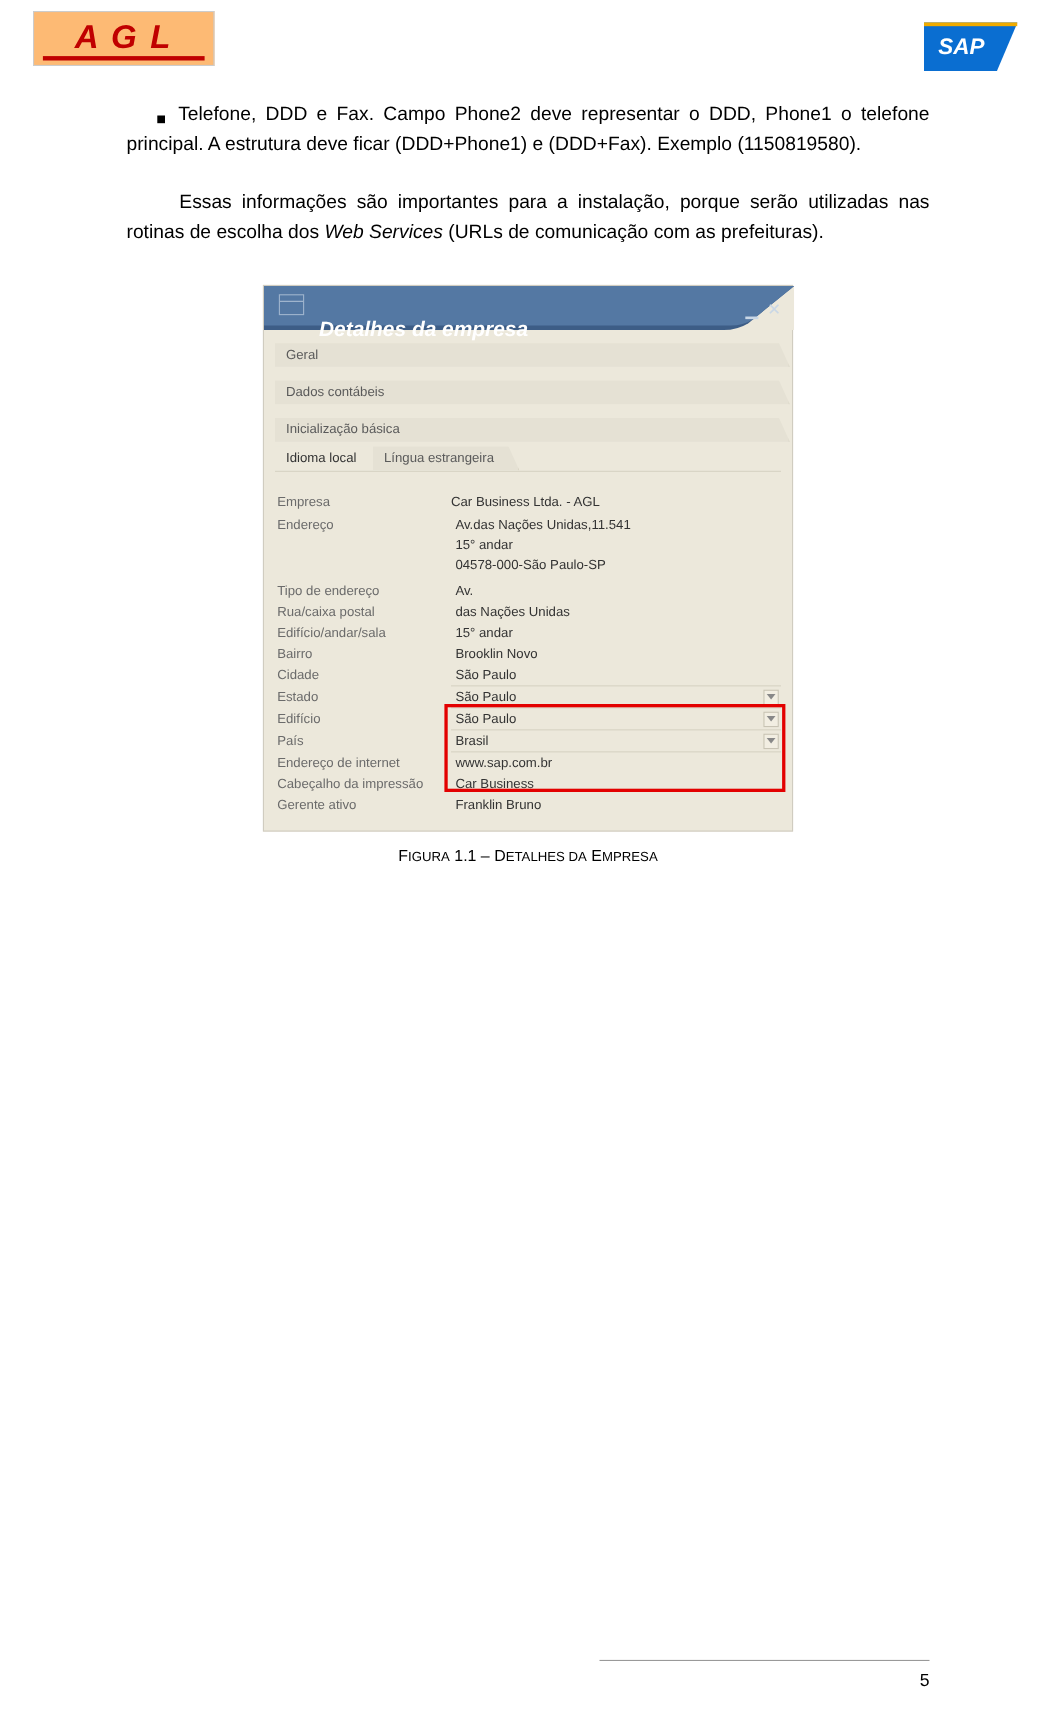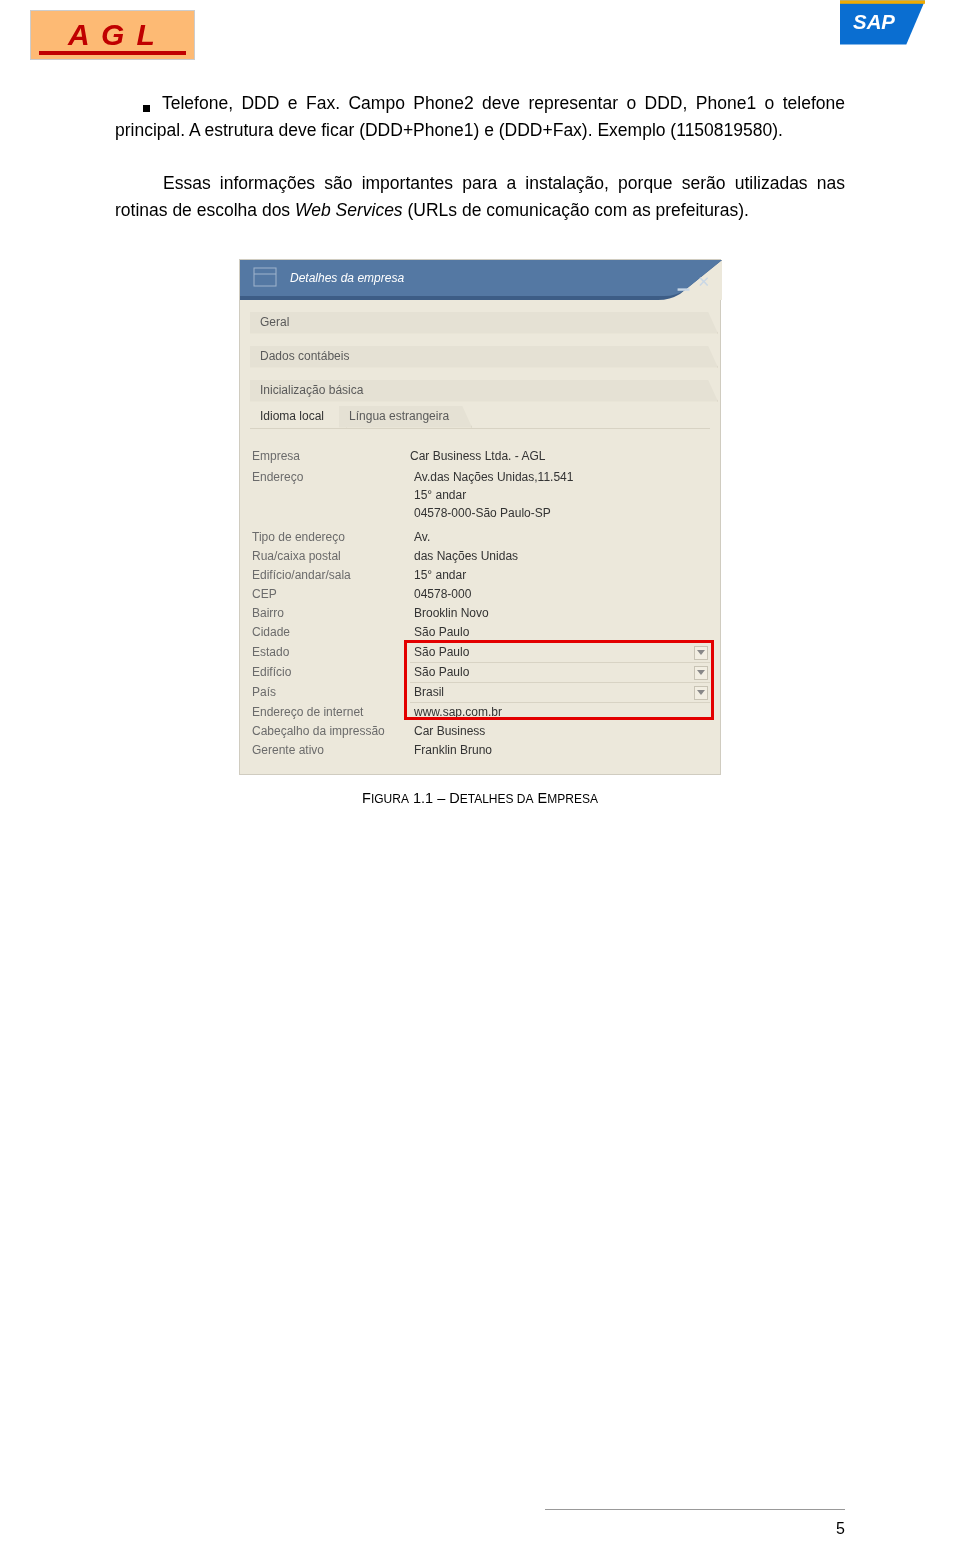--- a/index.html
+++ b/index.html
@@ -43,21 +43,21 @@
     position: absolute;
     bottom: 4px;
     left: 8px;
     right: 8px;
     height: 4px;
     background: #C00000;
   }
   .logo-sap {
     position: absolute;
     right: 35px;
-    top: 0;
+    top: 20px;
     width: 85px;
     height: 45px;
   }
   .logo-sap svg { width: 100%; height: 100%; }
 
   
   .content {
     padding: 20px 115px 0 115px;
     font-size: 17.5px;
     line-height: 1.55;
@@ -112,24 +112,24 @@
     background: #fff;
   }
   .panel-titlebar svg {
     position: absolute;
     left: 0; top: 0;
     width: 482px; height: 40px;
   }
   .panel-title-text {
     position: absolute;
     left: 50px;
-    top: 9px;
+    top: 25px;
     color: #fff;
-    font-weight: normal;
-    font-size: 12px;
+    font-weight: bold;
+    font-size: 19px;
     font-style: italic;
   }
 
   .panel-body {
     padding: 12px 10px 14px 10px;
   }
 
   .tabs-row {
     display: flex;
     gap: 12px;
@@ -322,24 +322,20 @@
             </div>
             <div class="form-row">
               <div class="form-label">Rua/caixa postal</div>
               <div class="form-value"><span>das Nações Unidas</span></div>
             </div>
             <div class="form-row">
               <div class="form-label">Edifício/andar/sala</div>
               <div class="form-value"><span>15° andar</span></div>
             </div>
             <div class="form-row">
-              <div class="form-label">CEP</div>
-              <div class="form-value"><span>04578-000</span></div>
-            </div>
-            <div class="form-row">
               <div class="form-label">Bairro</div>
               <div class="form-value"><span>Brooklin Novo</span></div>
             </div>
             <div class="form-row">
               <div class="form-label">Cidade</div>
               <div class="form-value field-underline"><span>São Paulo</span></div>
             </div>
             <div class="form-row">
               <div class="form-label">Estado</div>
               <div class="form-value field-underline"><span>São Paulo</span><div class="dropdown-arrow"></div></div>

